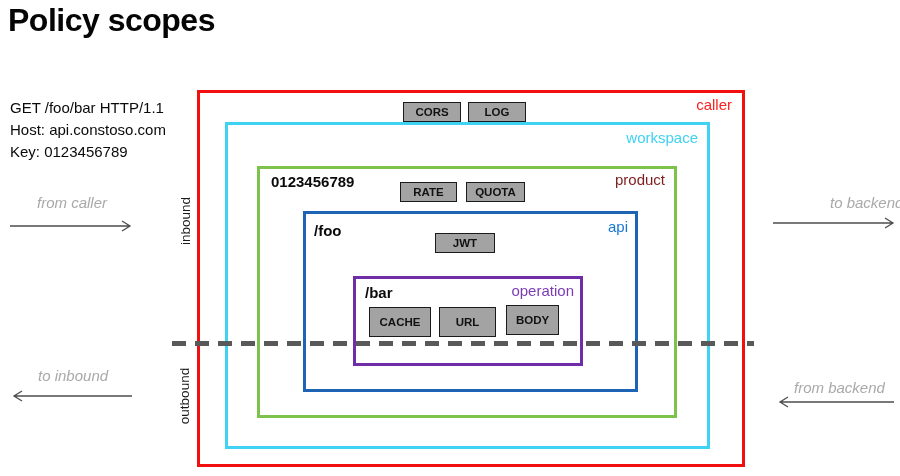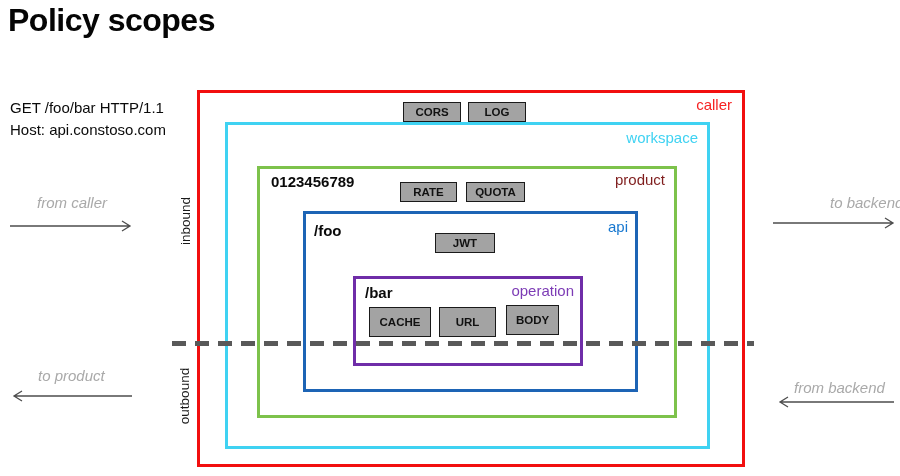--- a/index.html
+++ b/index.html
@@ -25,33 +25,34 @@
 </head>
 <body>
 
 <div id="diagram">
 
   <div class="abs" id="title">Policy scopes</div>
 
   <div class="abs" id="request">
     <div>GET /foo/bar HTTP/1.1</div>
     <div>Host: api.constoso.com</div>
+    <div>Key: 0123456789</div>
   </div>
 
   <div class="flow-label" style="left:37px;top:194px;">from caller</div>
   <svg class="arrow" style="left:8px;top:218px;" width="126" height="16">
     <path d="M2 8 H122 M114 3 L122 8 L114 13" style="stroke: rgb(77, 77, 77);"></path>
   </svg>
 
   <div class="flow-label" style="left:803px;top:194px;margin-left:27px;">to backend</div>
   <svg class="arrow" style="left:771px;top:215px;" width="126" height="16">
     <path d="M2 8 H122 M114 3 L122 8 L114 13" style="stroke: rgb(77, 77, 77);"></path>
   </svg>
 
-  <div class="flow-label" style="left:38px;top:367px;">to product</div>
+  <div class="flow-label" style="left:38px;top:367px;">to inbound</div>
   <svg class="arrow" style="left:10px;top:388px;" width="124" height="16">
     <path d="M122 8 H4 M12 3 L4 8 L12 13" style="stroke: rgb(77, 77, 77);"></path>
   </svg>
 
   <div class="flow-label" style="left:794px;top:379px;">from backend</div>
   <svg class="arrow" style="left:776px;top:394px;" width="120" height="16">
     <path d="M118 8 H4 M12 3 L4 8 L12 13" style="stroke: rgb(77, 77, 77);"></path>
   </svg>
 
   <div class="vlabel" style="left:157px;top:212px;width:60px;height:18px;">inbound</div>

